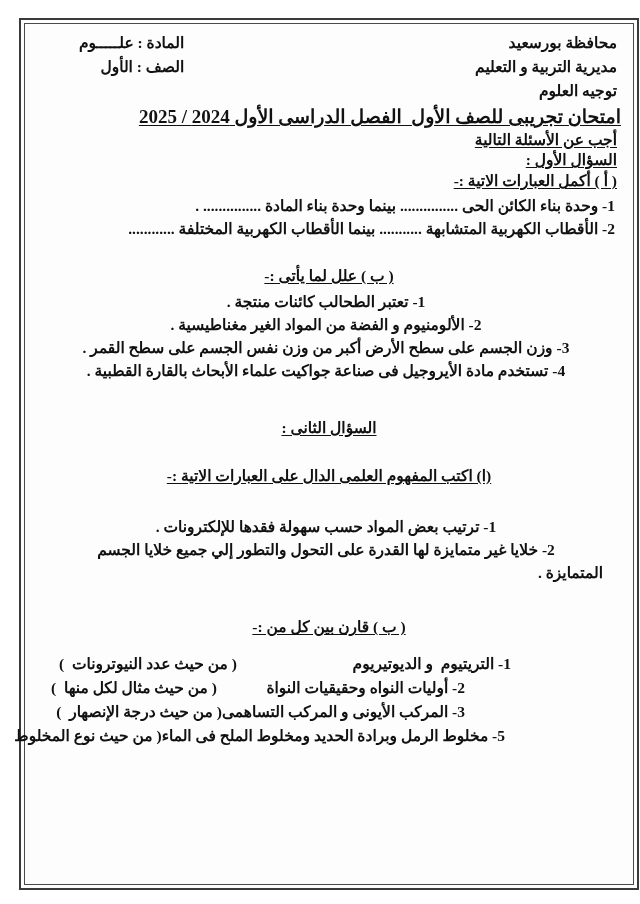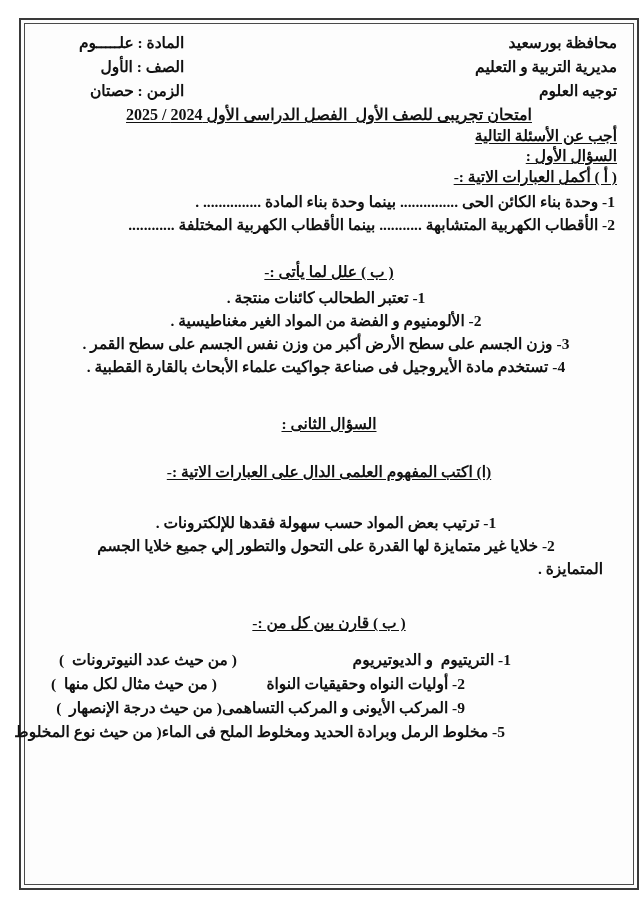--- a/index.html
+++ b/index.html
@@ -55,22 +55,22 @@
   .lh-line {
     font-size: 15.5px;
     font-weight: bold;
     line-height: 1.42;
     white-space: pre;
     letter-spacing: 0.2px;
   }
 
   .exam-title {
     margin-top: 3px;
-    text-align: center;
-    font-size: 16px;
+    text-align: right;
+    font-size: 19px;
     font-weight: bold;
     text-decoration: underline;
     text-underline-offset: 2px;
     padding-bottom: 1px;
     white-space: pre;
   }
 
   .answer-instruction {
     margin-top: 2px;
     text-align: right;
@@ -159,21 +159,20 @@
 
     <div class="letterhead">
       <div class="lh-col right">
         <div class="lh-line">محافظة بورسعيد</div>
         <div class="lh-line">مديرية التربية و التعليم</div>
         <div class="lh-line">توجيه العلوم</div>
       </div>
       <div class="lh-col left">
         <div class="lh-line">المادة : علـــــوم</div>
         <div class="lh-line">الصف : الأول</div>
-        <div class="lh-line">الزمن : حصتان</div>
       </div>
     </div>
 
     <div class="exam-title">امتحان تجريبى للصف الأول  الفصل الدراسى الأول 2024 / 2025</div>
     <div class="answer-instruction">أجب عن الأسئلة التالية</div>
 
     <div class="q-heading q1-heading">السؤال الأول :</div>
 
     <div class="sub-heading q1a-heading">( أ ) أكمل العبارات الاتية :-</div>
     <div class="q1a-list">
@@ -202,21 +201,21 @@
     <div class="q2b-list">
       <div class="cmp-row cmp-row-1">
         <span class="cmp-text">1- التريتيوم  و الديوتيريوم</span>
         <span class="cmp-note">( من حيث عدد النيوترونات  )</span>
       </div>
       <div class="cmp-row cmp-row-2">
         <span class="cmp-text">2- أوليات النواه وحقيقيات النواة</span>
         <span class="cmp-note">( من حيث مثال لكل منها  )</span>
       </div>
       <div class="cmp-row cmp-row-3">
-        <span class="cmp-text">9- المركب الأيونى و المركب التساهمى</span>
+        <span class="cmp-text">3- المركب الأيونى و المركب التساهمى</span>
         <span class="cmp-note">( من حيث درجة الإنصهار  )</span>
       </div>
       <div class="cmp-row cmp-row-4">
         <span class="cmp-text">5- مخلوط الرمل وبرادة الحديد ومخلوط الملح فى الماء</span>
         <span class="cmp-note">( من حيث نوع المخلوط )</span>
       </div>
     </div>
 
   </div>
 </div>

